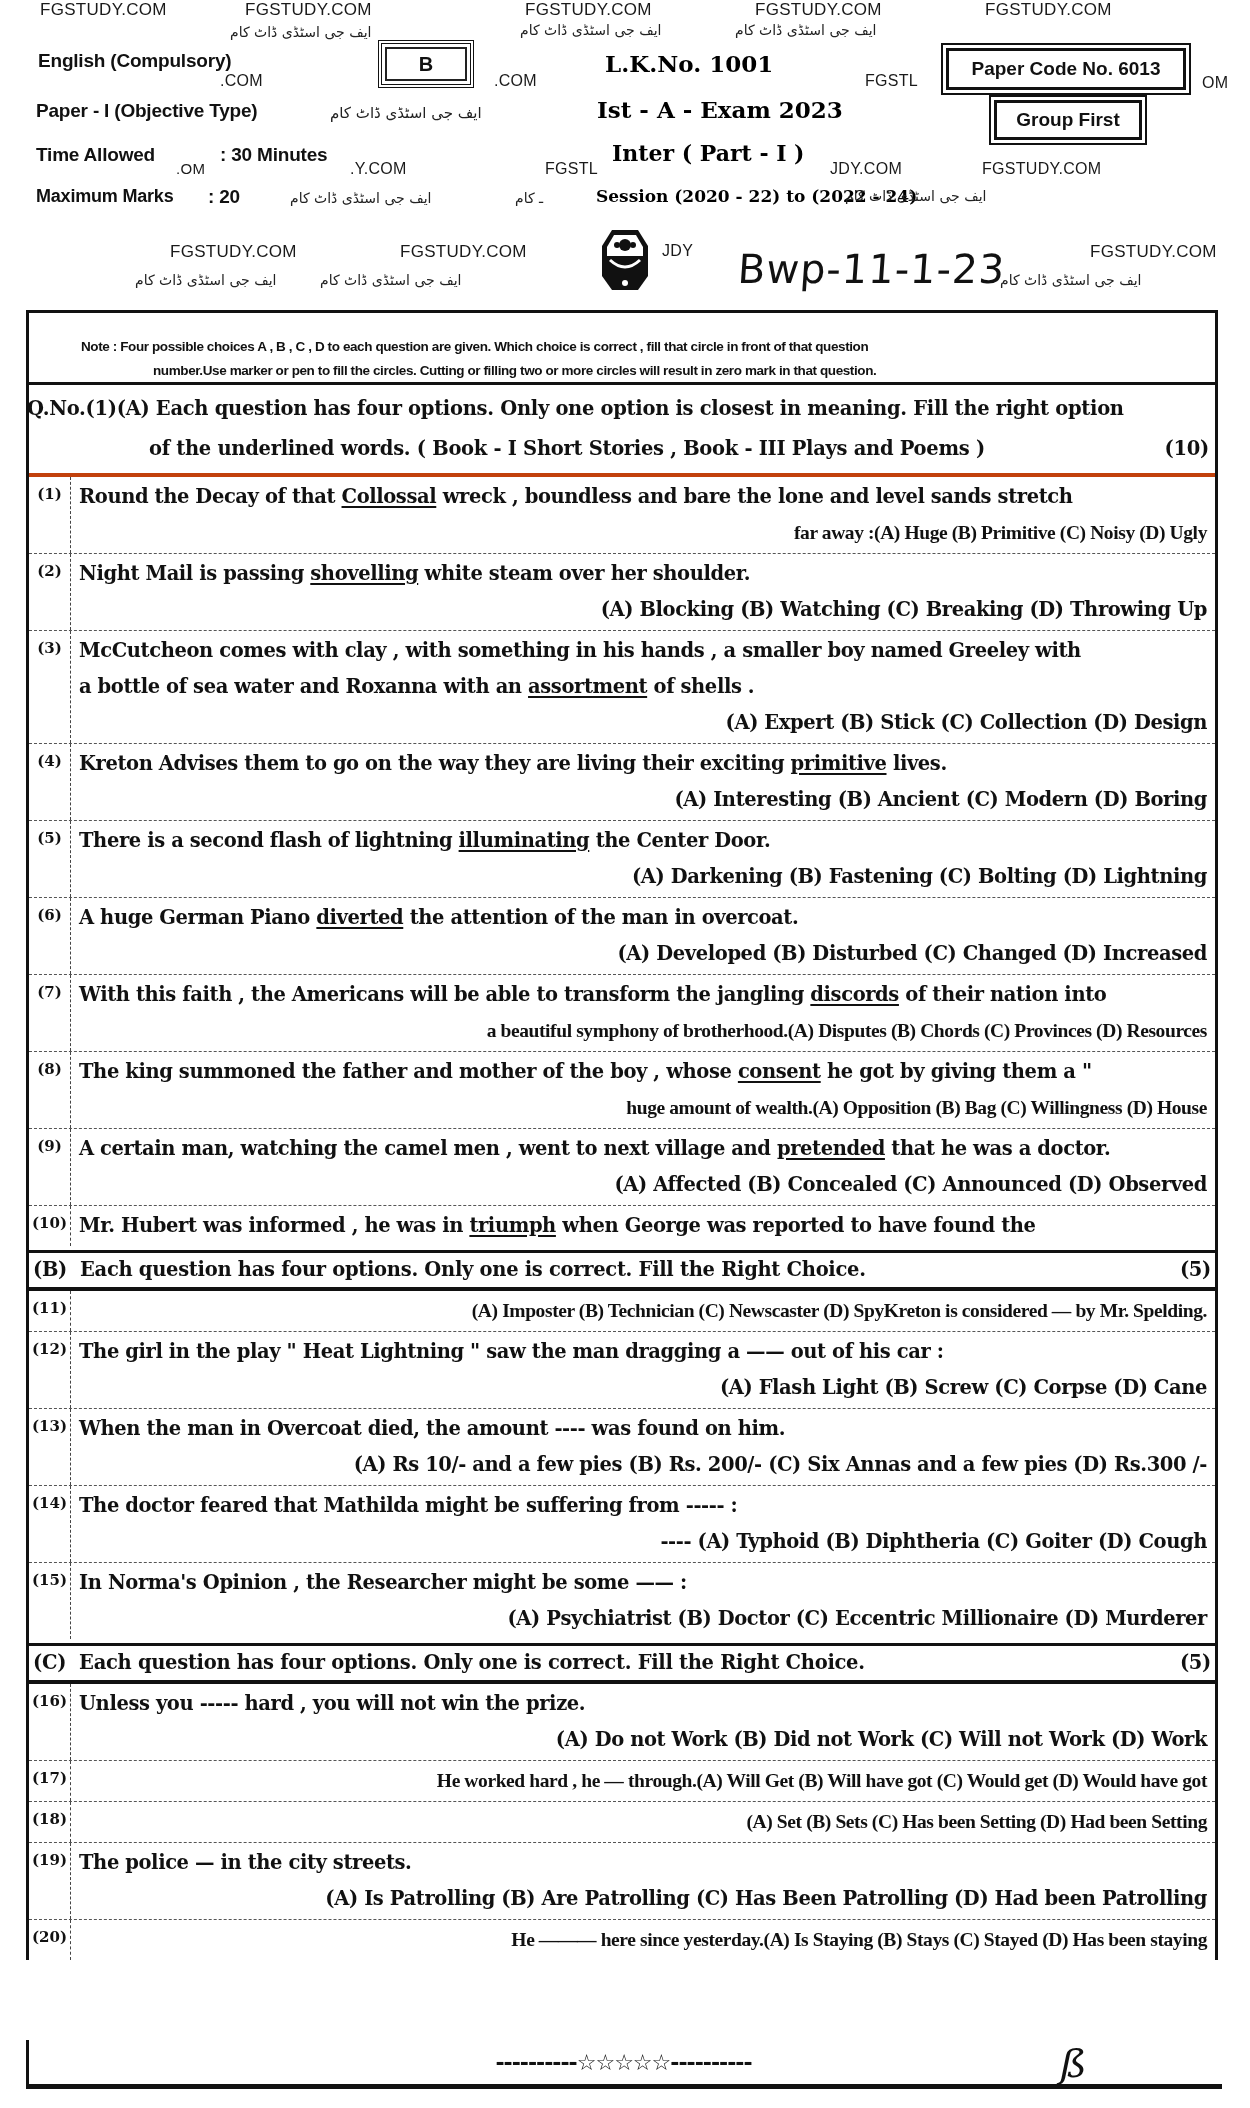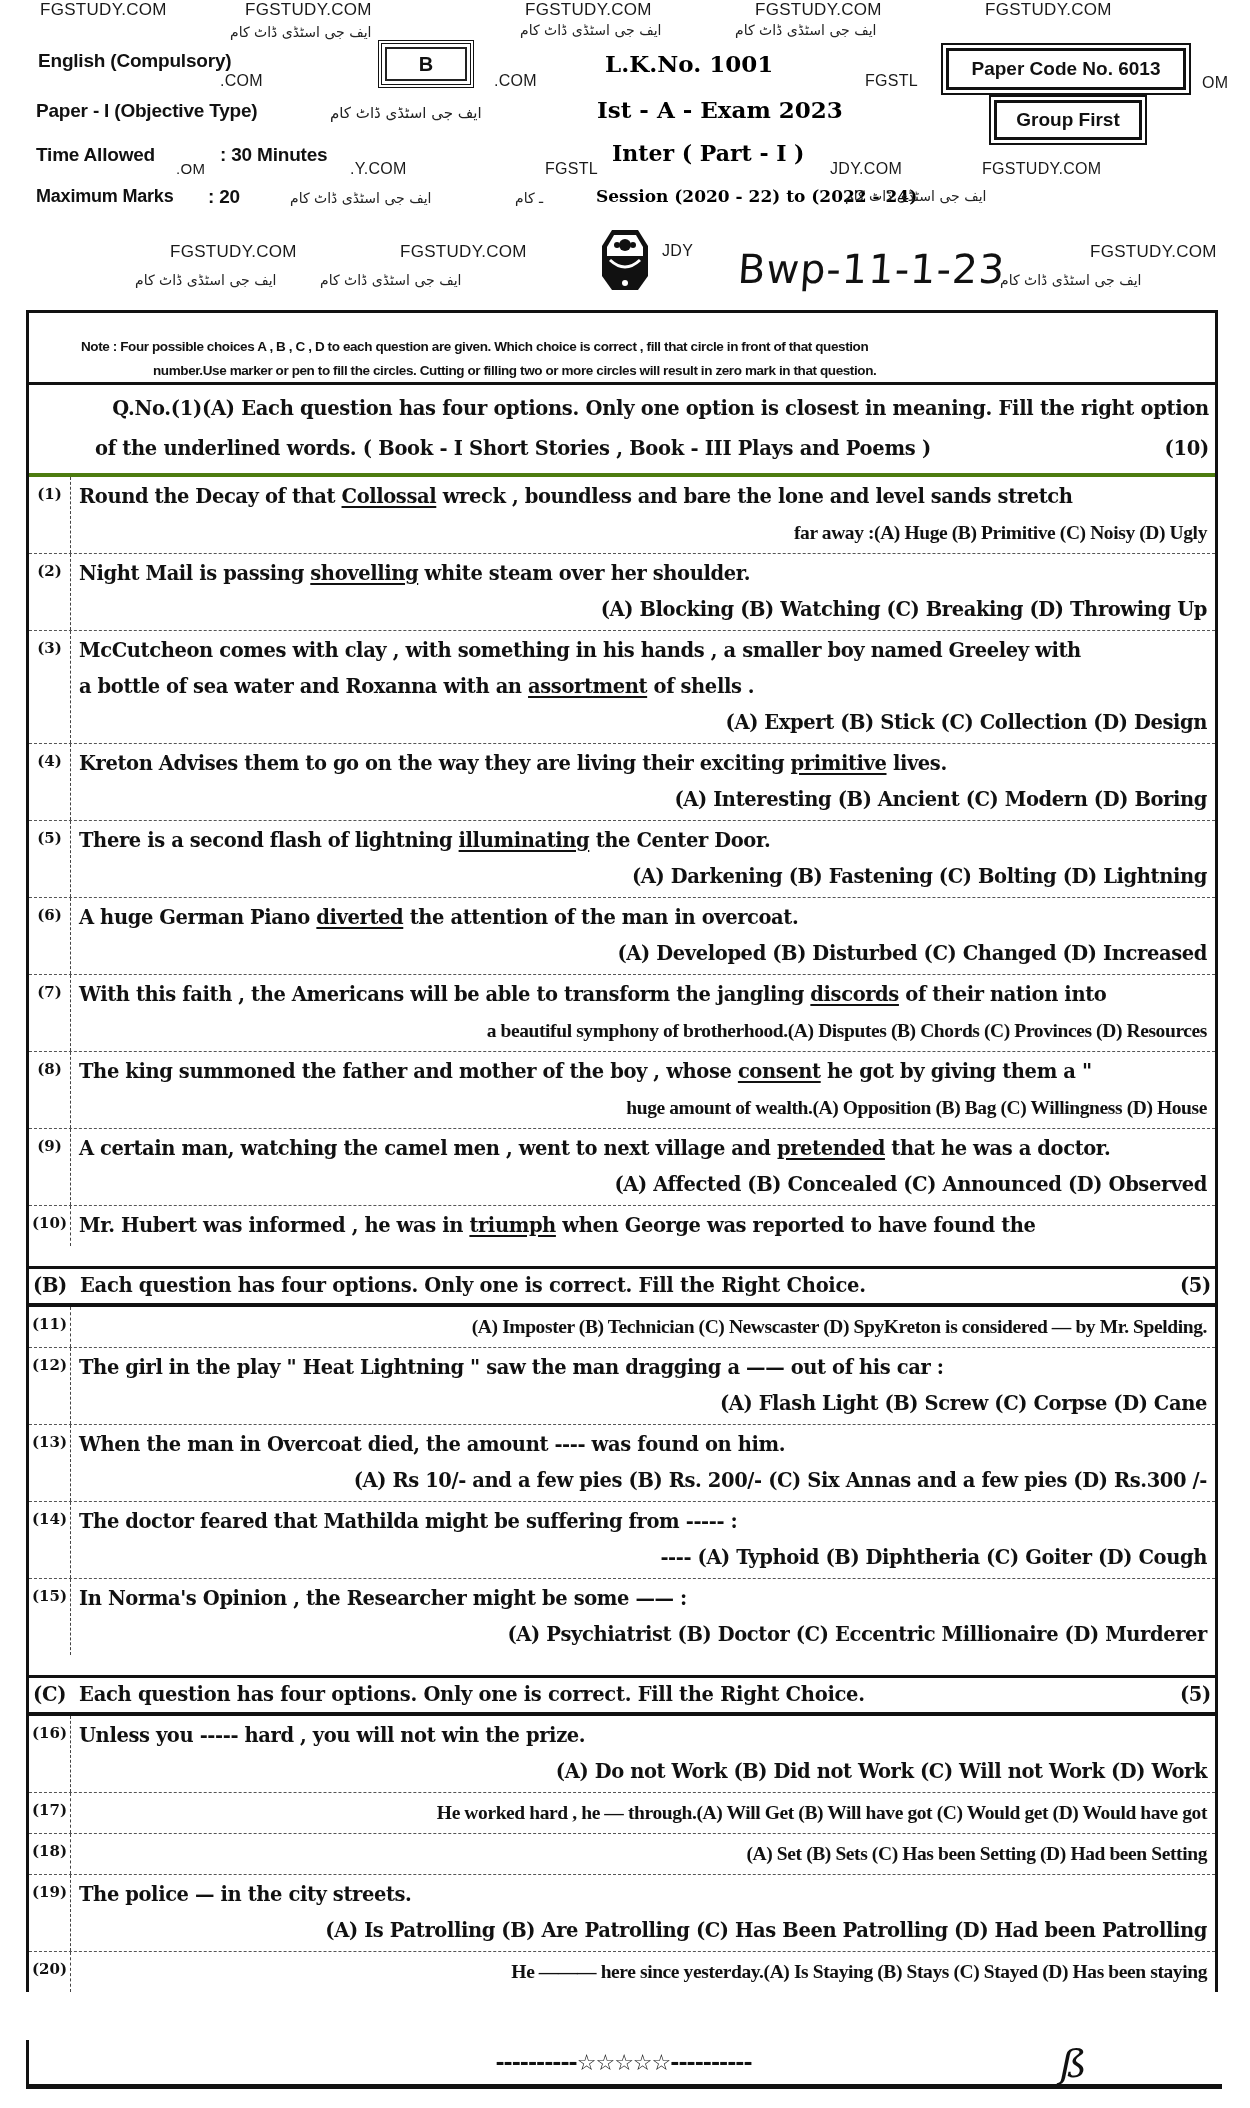--- a/index.html
+++ b/index.html
@@ -16,25 +16,25 @@
   .box-code { position: absolute; left: 946px; top: 48px; width: 240px; height: 42px; border: 3px solid #111; outline: 2px solid #111; outline-offset: 3px; display: flex; align-items: center; justify-content: center; font-family: "Liberation Sans", sans-serif; font-weight: bold; font-size: 19px; }
   .box-group { position: absolute; left: 994px; top: 100px; width: 148px; height: 40px; border: 3px solid #111; outline: 2px solid #111; outline-offset: 3px; display: flex; align-items: center; justify-content: center; font-family: "Liberation Sans", sans-serif; font-weight: bold; font-size: 19px; }
 
   .emblem { position: absolute; left: 600px; top: 226px; width: 50px; height: 68px; }
   .handwrite { position: absolute; left: 738px; top: 246px; font-family: "DejaVu Sans", sans-serif; font-size: 40px; color: #111; letter-spacing: 1px; transform: skewX(-4deg); white-space: nowrap; }
 
   .sheet { position: absolute; left: 26px; top: 310px; width: 1192px; border: 3px solid #111; border-bottom: none; }
   .note { height: 72px; border-bottom: 3px solid #111; padding: 22px 10px 0 52px; font-family: "Liberation Sans", sans-serif; font-weight: bold; font-size: 13.5px; line-height: 24px; letter-spacing: -0.4px; position: relative; }
   .note .l2 { padding-left: 72px; }
 
-  .qhead { border-bottom: 4px solid #4d7c0f; padding: 4px 6px 4px 0; font-family: "DejaVu Serif", serif; font-weight: bold; font-size: 19.5px; line-height: 40px; letter-spacing: -0.3px; text-align: right; }
-  .qhead .line2 { padding-left: 66px; display: flex; justify-content: space-between; }
+  .qhead { border-bottom: 4px solid #c2410c; padding: 4px 6px 4px 0; font-family: "DejaVu Serif", serif; font-weight: bold; font-size: 19.5px; line-height: 40px; letter-spacing: -0.3px; }
+  .qhead .line2 { padding-left: 120px; display: flex; justify-content: space-between; }
   .qhead .line1 { margin-left: -2px; }
 
-  .sec-head { border-top: 3px solid #111; border-bottom: 4px solid #111; display: flex; justify-content: space-between; padding: 0 4px 0 4px; font-family: "DejaVu Serif", serif; font-weight: bold; font-size: 19.5px; line-height: 34px; margin-top: 20px; letter-spacing: -0.3px; }
+  .sec-head { border-top: 3px solid #111; border-bottom: 4px solid #111; display: flex; justify-content: space-between; padding: 0 4px 0 4px; font-family: "DejaVu Serif", serif; font-weight: bold; font-size: 19.5px; line-height: 34px; margin-top: 4px; letter-spacing: -0.3px; }
 
   .q { display: flex; border-bottom: 1px dashed #555; }
   .q:last-child { border-bottom: none; }
   .qnum { width: 42px; flex: 0 0 42px; border-right: 1px dashed #444; text-align: center; font-family: "DejaVu Serif", serif; font-weight: bold; font-size: 15px; padding-top: 8px; }
   .qbody { flex: 1; padding: 2px 8px 2px 8px; font-family: "DejaVu Serif", serif; font-weight: bold; font-size: 19.5px; line-height: 36px; letter-spacing: -0.4px; }
   .qbody .opts { text-align: right; white-space: nowrap; }
   .qbody .row { display: flex; justify-content: flex-end; white-space: nowrap; font-family: Liberation Serif, serif; }
   .u { text-decoration: underline; text-decoration-thickness: 2px; text-underline-offset: 3px; }
 
   .footer-row { position: absolute; left: 26px; top: 2040px; width: 1192px; height: 44px; border-left: 3px solid #111; display: flex; align-items: center; justify-content: center; font-family: "DejaVu Sans", sans-serif; font-size: 22px; font-weight: bold; letter-spacing: -1px; }

